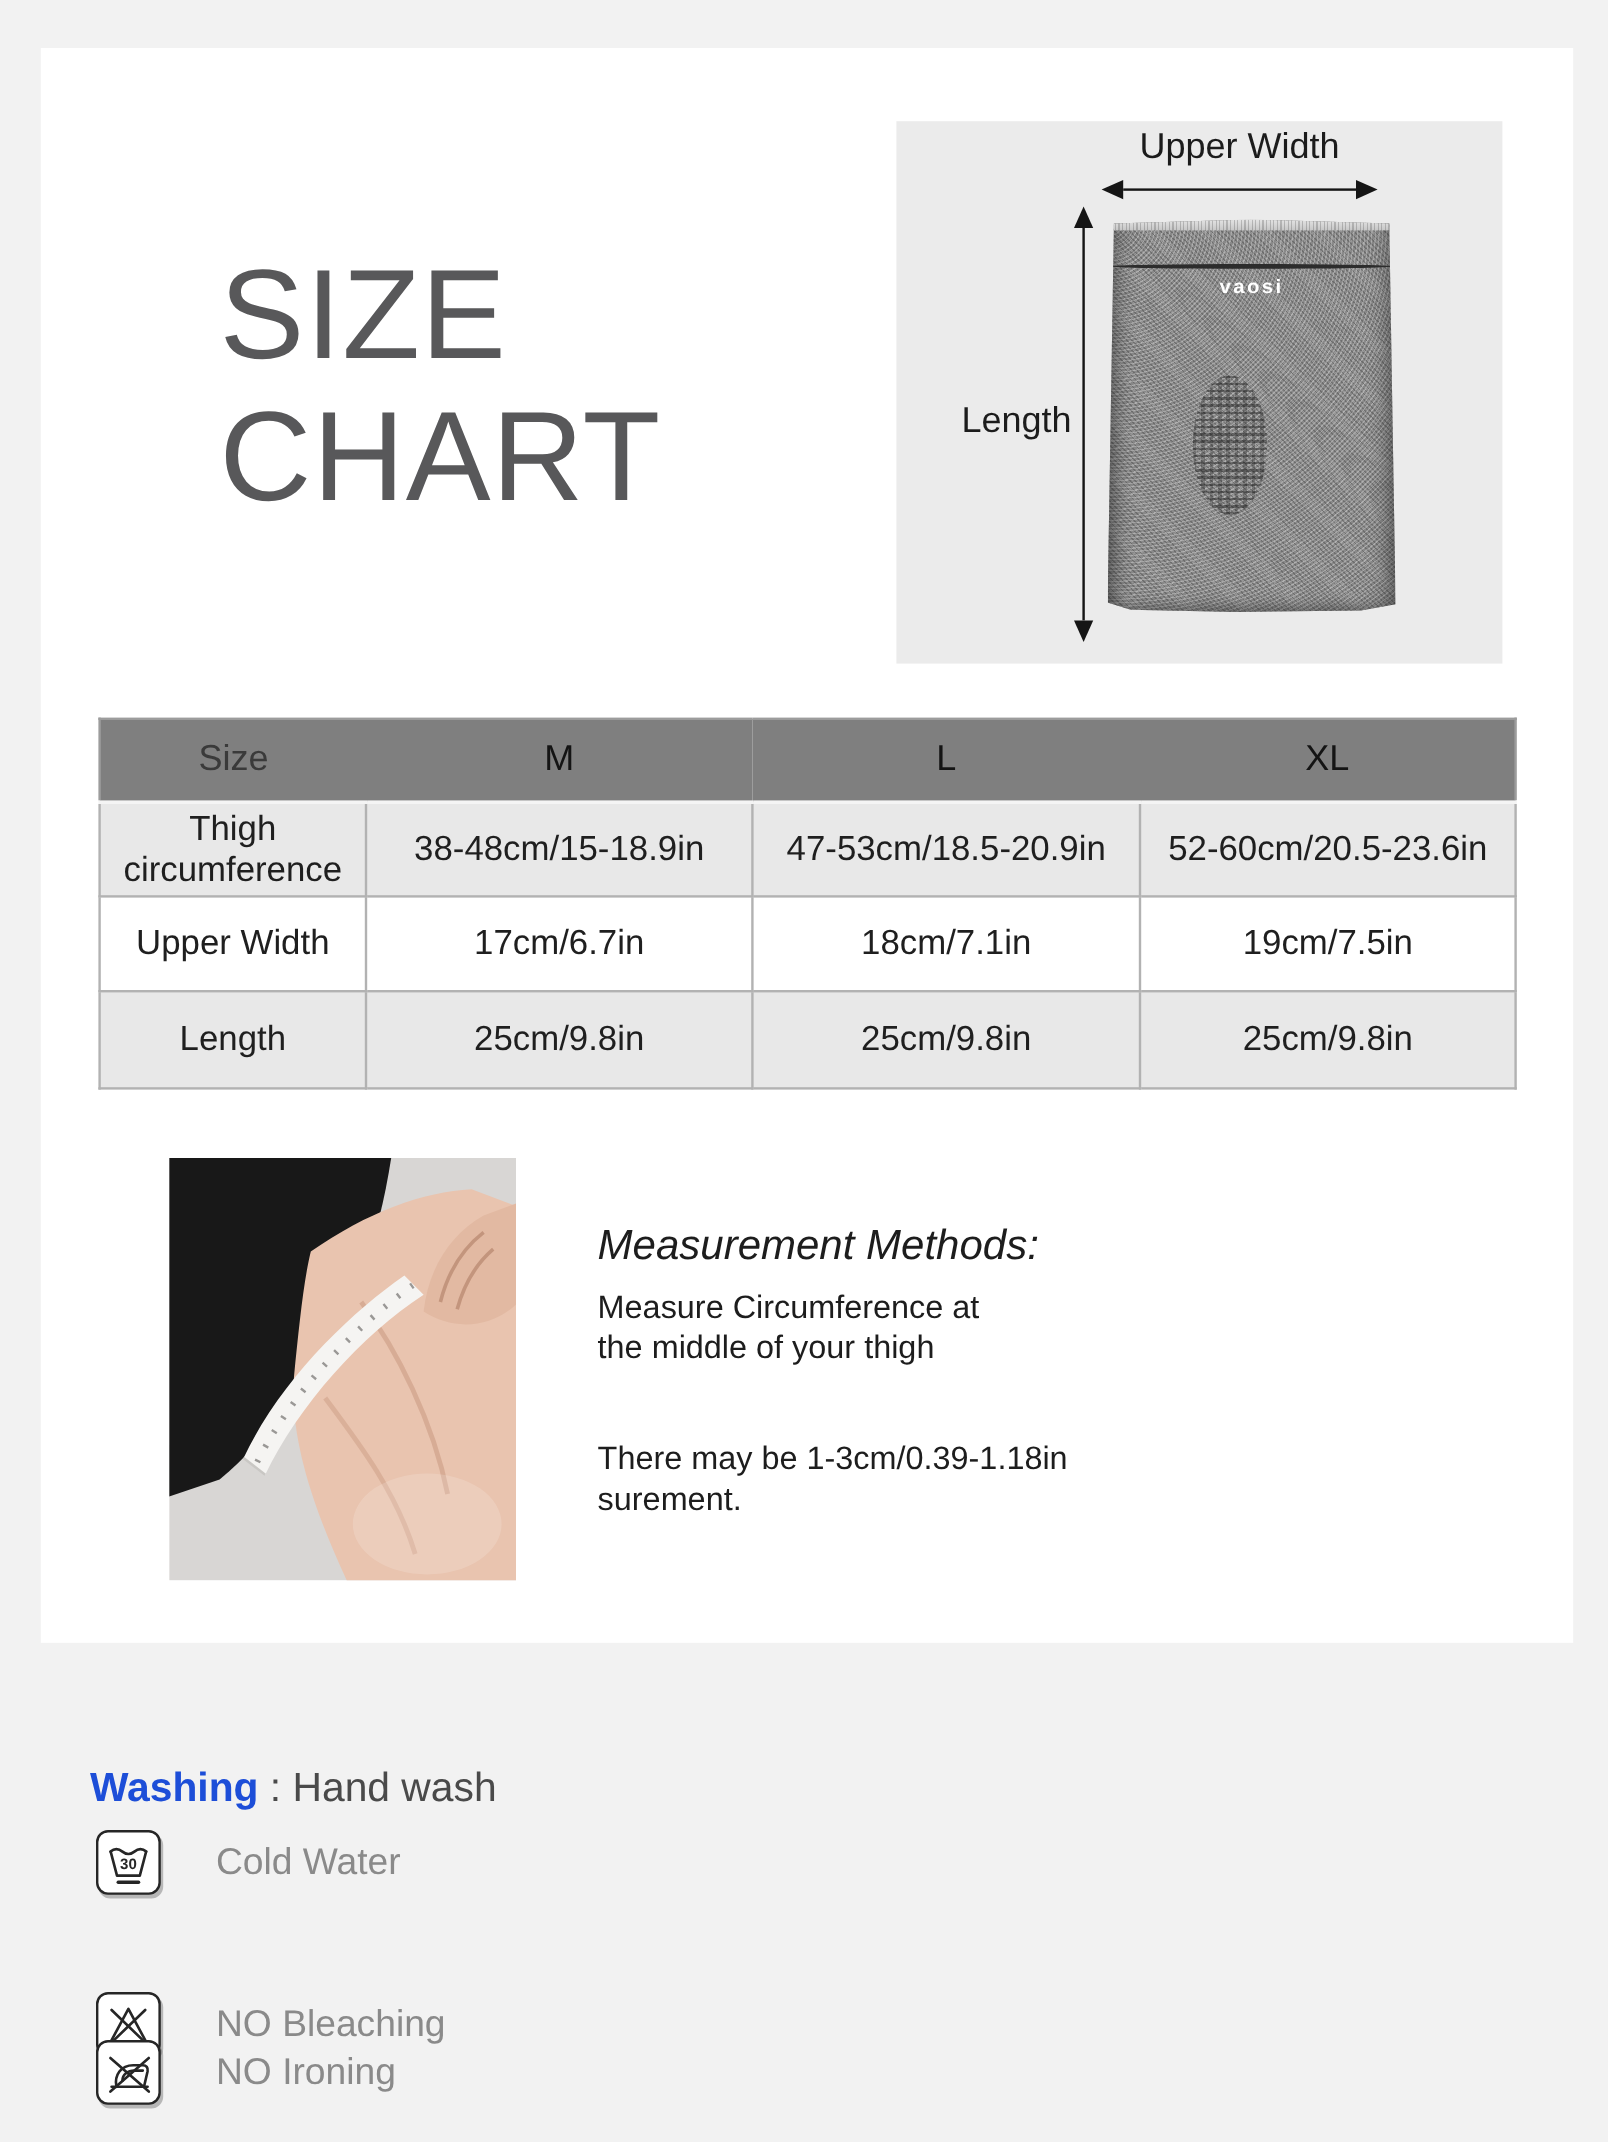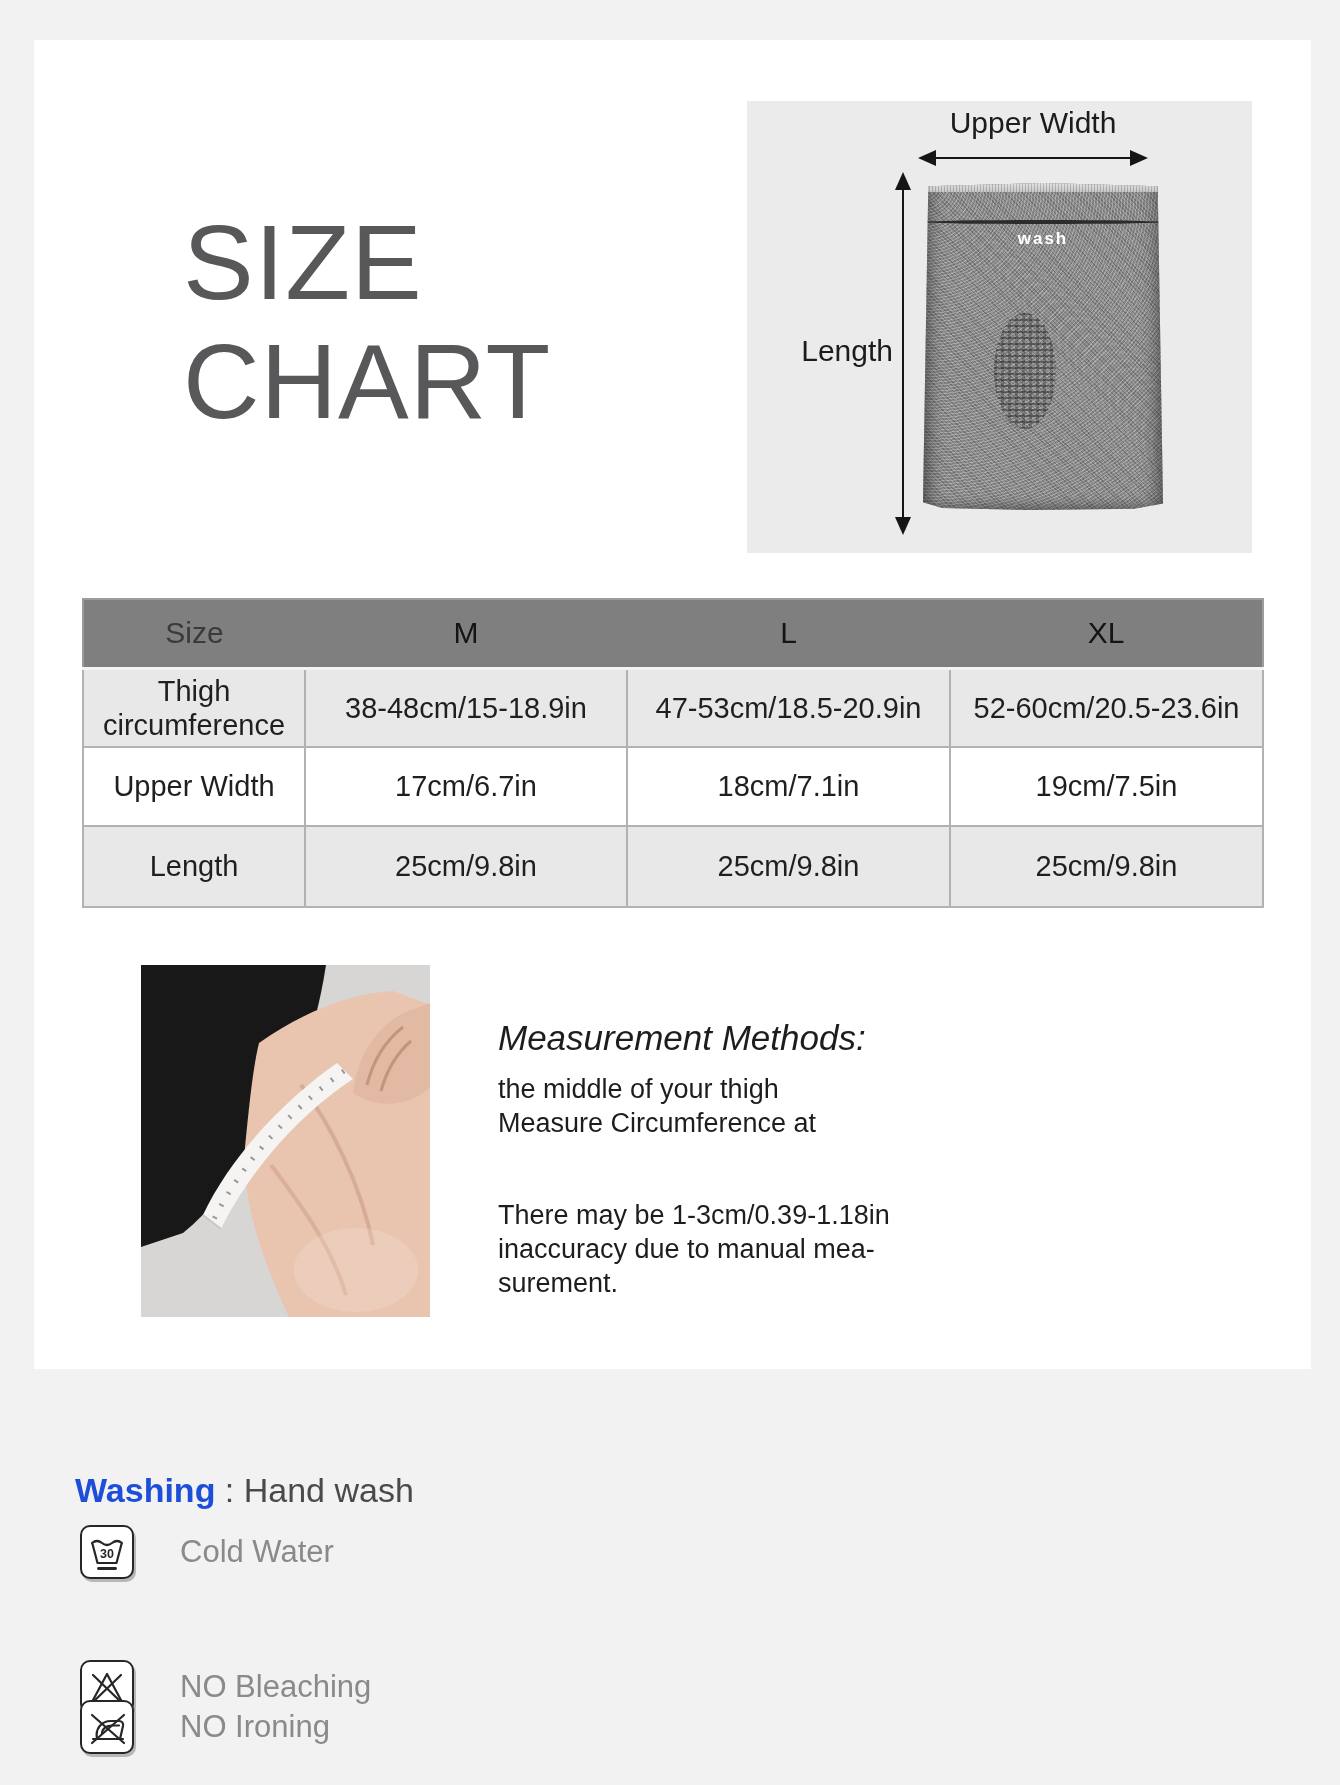--- a/index.html
+++ b/index.html
@@ -95,21 +95,21 @@
 
   <div class="product-box"></div>
   <div class="uw-label">Upper Width</div>
   <div class="arrow-h"></div>
   <div class="arrow-v"></div>
   <div class="len-label">Length</div>
 
   <div class="sleeve">
     <div class="sleeve-band"></div>
     <div class="sleeve-stripe"></div>
-    <div class="sleeve-logo">wash</div>
+    <div class="sleeve-logo">vaosi</div>
     <div class="sleeve-patch"></div>
   </div>
 
   <table class="size-table">
     <colgroup>
         <col style="width:222px">
         <col style="width:322px">
         <col style="width:323px">
         <col style="width:313px">
       </colgroup>
@@ -153,24 +153,23 @@
     <ellipse cx="215" cy="305" rx="62" ry="42" fill="rgba(255,255,255,.16)"></ellipse>
     <path d="M212,128 C216,92 234,64 262,48 L289,38 V122 C268,142 236,144 212,128 Z" fill="#e2b9a2"></path>
     <path d="M226,120 C232,96 244,76 262,62 M240,126 C246,104 256,88 270,76" stroke="rgba(150,95,70,.4)" stroke-width="3" fill="none"></path>
     <path d="M196,98 C150,130 92,186 62,250 L80,264 C108,206 160,148 212,114 Z" fill="#f5f4f2"></path>
     <path d="M203,106 C157,139 103,193 72,256" stroke="#9a9896" stroke-width="5" stroke-dasharray="2 12" fill="none"></path>
     <path d="M62,250 L80,264" stroke="#c9c7c4" stroke-width="2" fill="none"></path>
   </svg>
 
   <div class="measure">
     <h3 class="measure-heading">Measurement Methods:</h3>
+    <p>Measure Circumference at</p>
     <p>the middle of your thigh</p>
-    <p>Measure Circumference at</p>
     <p class="note">There may be 1-3cm/0.39-1.18in</p>
-    <p>inaccuracy due to manual mea-</p>
     <p>surement.</p>
   </div>
 
   <div class="wash-heading"><span class="bold">Washing</span><span> : Hand wash</span></div>
 
   <div class="wash-row row1">
     <div class="wash-icon-box">
       <svg class="care-svg" width="44" height="44" viewBox="0 0 44 44">
         <path d="M7,13 q5,-4 10,0 q5,4 10,0 q5,-4 10,0"></path>
         <path d="M7.5,14 L12.5,33 H31.5 L36.5,14"></path>

